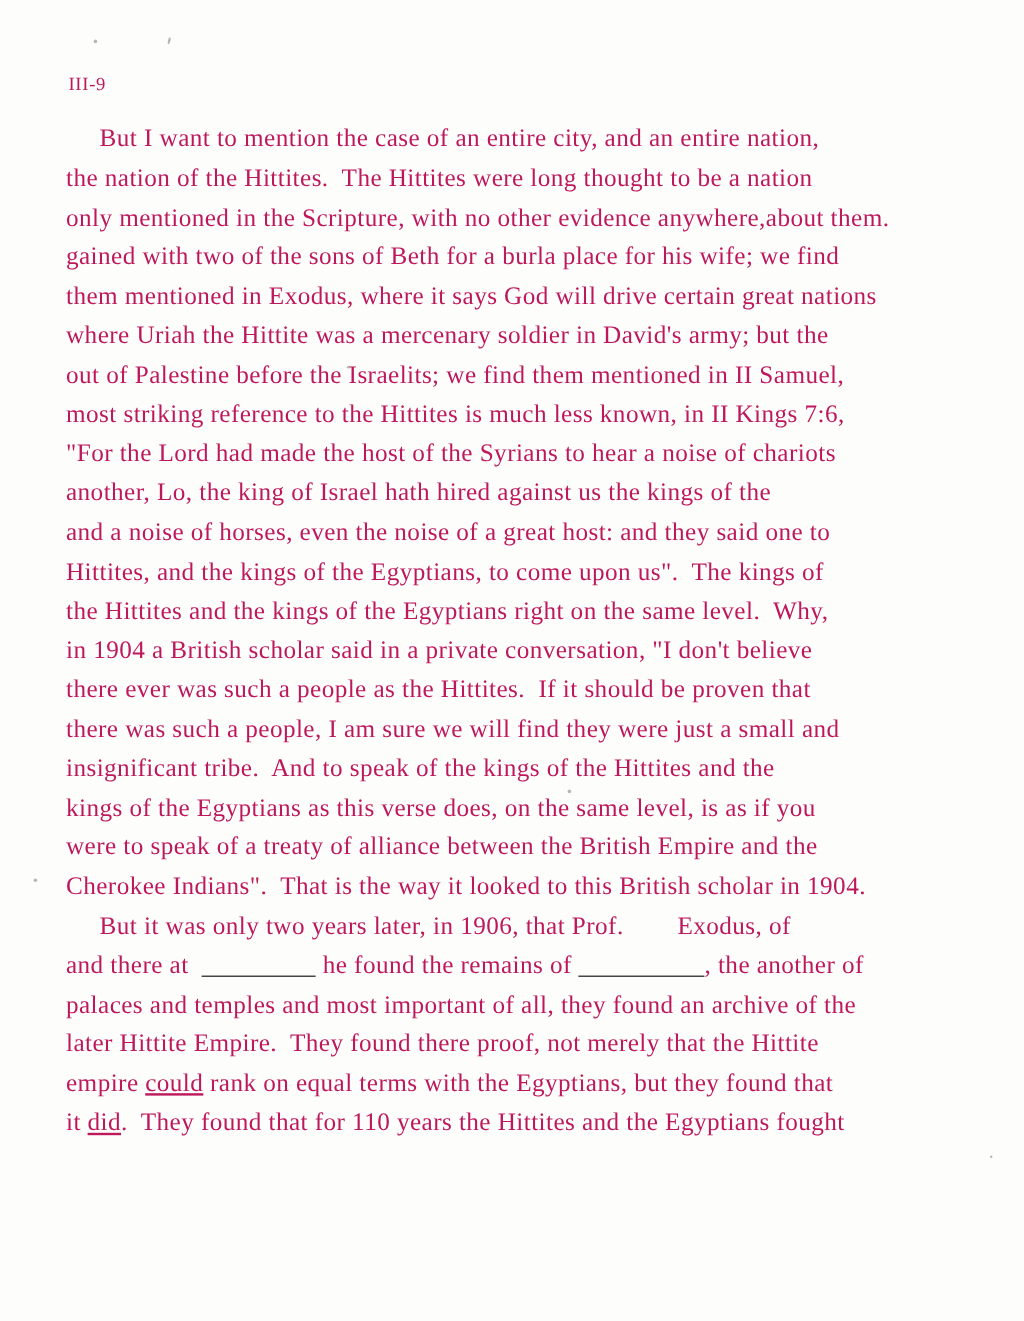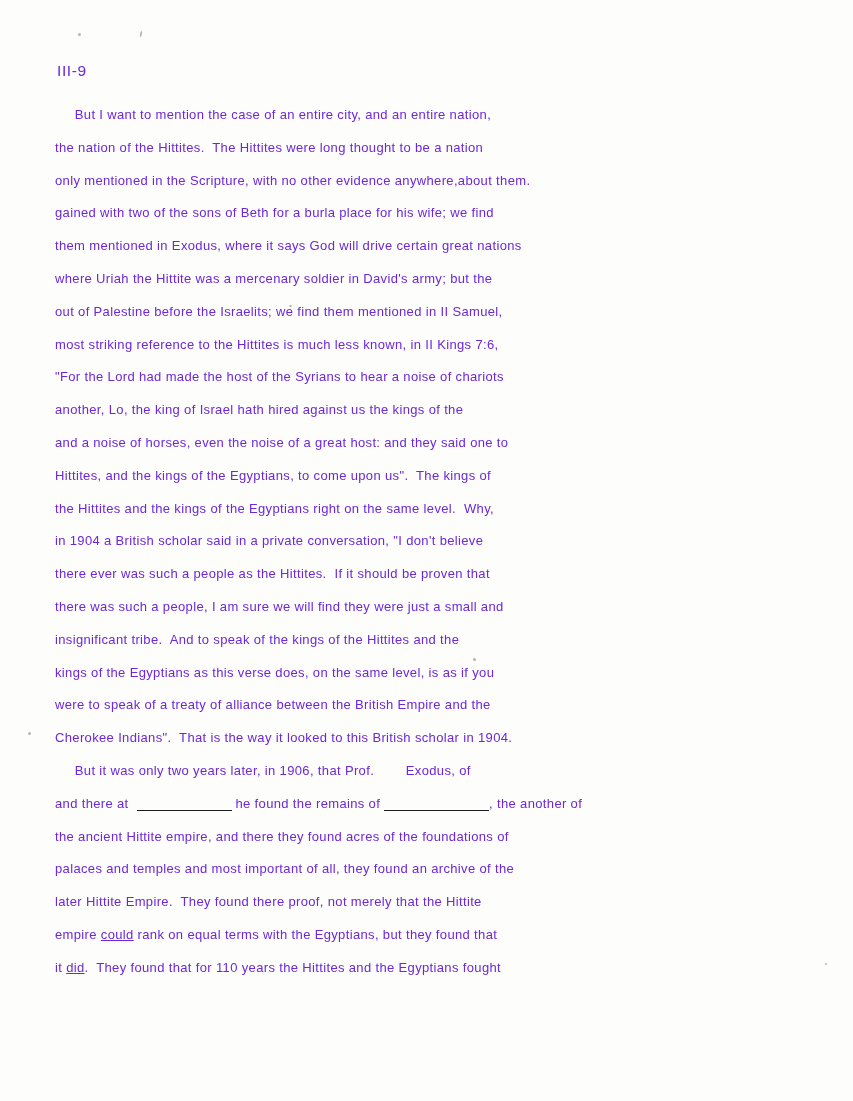--- a/index.html
+++ b/index.html
@@ -6,22 +6,22 @@
     margin: 0;
     padding: 0;
     background: #ffffff;
   }
   .page {
     position: relative;
     width: 853px;
     height: 1101px;
     background: #fdfdfb;
     overflow: hidden;
-    font-family: Liberation Sans, sans-serif;
-    color: #6d28d9;
+    font-family: Liberation Serif, serif;
+    color: #be185d;
   }
   .speck {
     position: absolute;
     background: #b9b6ae;
     border-radius: 50%;
   }
   .speck.s1 { left: 78px;  top: 33px;  width: 3px;  height: 3px; }
   .speck.s2 { left: 140px; top: 31px;  width: 2px;  height: 6px; transform: rotate(12deg); }
   .speck.s3 { left: 28px;  top: 732px; width: 3px;  height: 3px; }
   .speck.s4 { left: 289px; top: 305px; width: 3px;  height: 2px; }
@@ -37,21 +37,21 @@
   }
 
   .body-text {
     position: absolute;
     left: 55px;
     top: 99px;
     width: 790px;
   }
 
   .line {
-    font-size: 13px;
+    font-size: 21px;
     line-height: 32.8px;
     letter-spacing: 0.35px;
     white-space: pre;
   }
 
   u { text-decoration: underline; }
 
   .blank {
     display: inline-block;
     border-bottom: 1.5px solid #1a1a1f;
@@ -93,21 +93,20 @@
     <div class="line">insignificant tribe.  And to speak of the kings of the Hittites and the</div>
     <div class="line">kings of the Egyptians as this verse does, on the same level, is as if you</div>
     <div class="line">were to speak of a treaty of alliance between the British Empire and the</div>
     <div class="line">Cherokee Indians".  That is the way it looked to this British scholar in 1904.</div>
 
     <div class="line"><span>     But it was only two years later, in 1906, that Prof.</span><span>        </span><span>Exodus, of</span></div>
 
 
     <div class="line"><span>and there at</span><span>  </span><span class="blank" style="width:95px"></span><span> </span><span>he found the remains of</span><span> </span><span class="blank" style="width:105px"></span><span>, the another of</span></div>
 
-    <div class="line">the ancient Hittite empire, and there they found acres of the foundations of</div>
     <div class="line">palaces and temples and most important of all, they found an archive of the</div>
     <div class="line">later Hittite Empire.  They found there proof, not merely that the Hittite</div>
 
     <div class="line"><span>empire </span><u>could</u><span> rank on equal terms with the Egyptians, but they found that</span></div>
 
     <div class="line"><span>it </span><u>did</u><span>.  They found that for 110 years the Hittites and the Egyptians fought</span></div>
 
   </div>
 </div>
 

